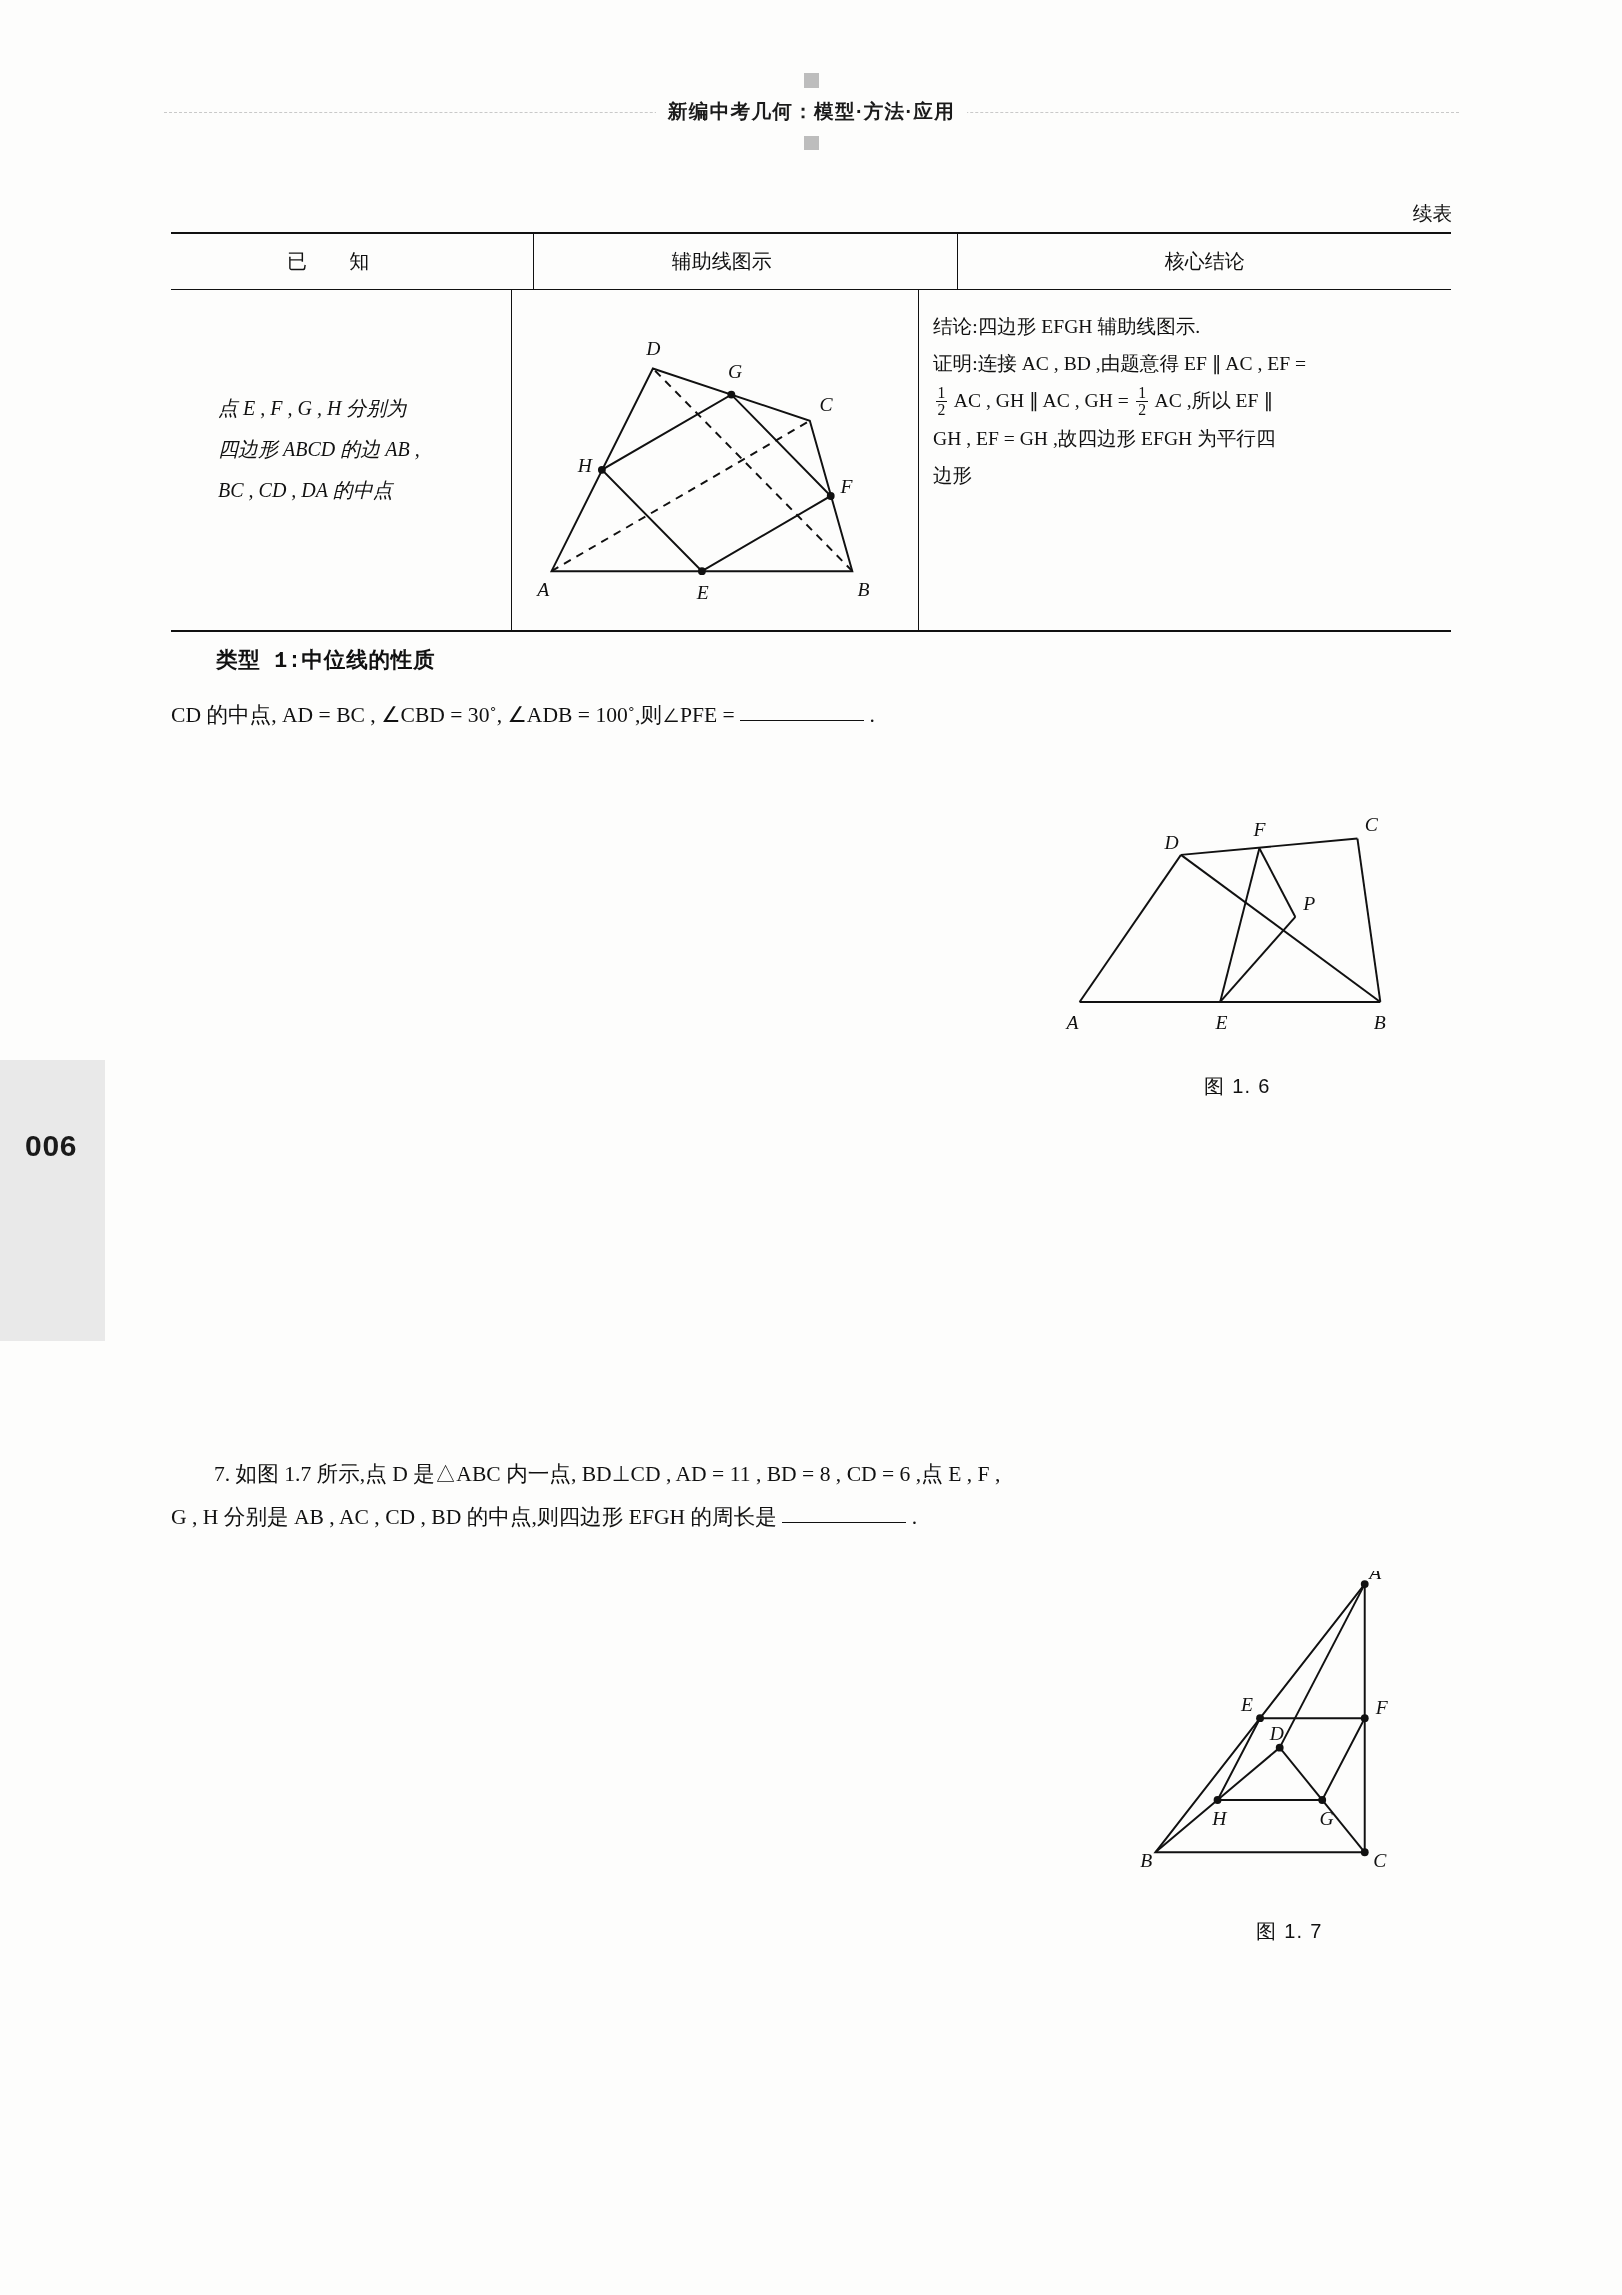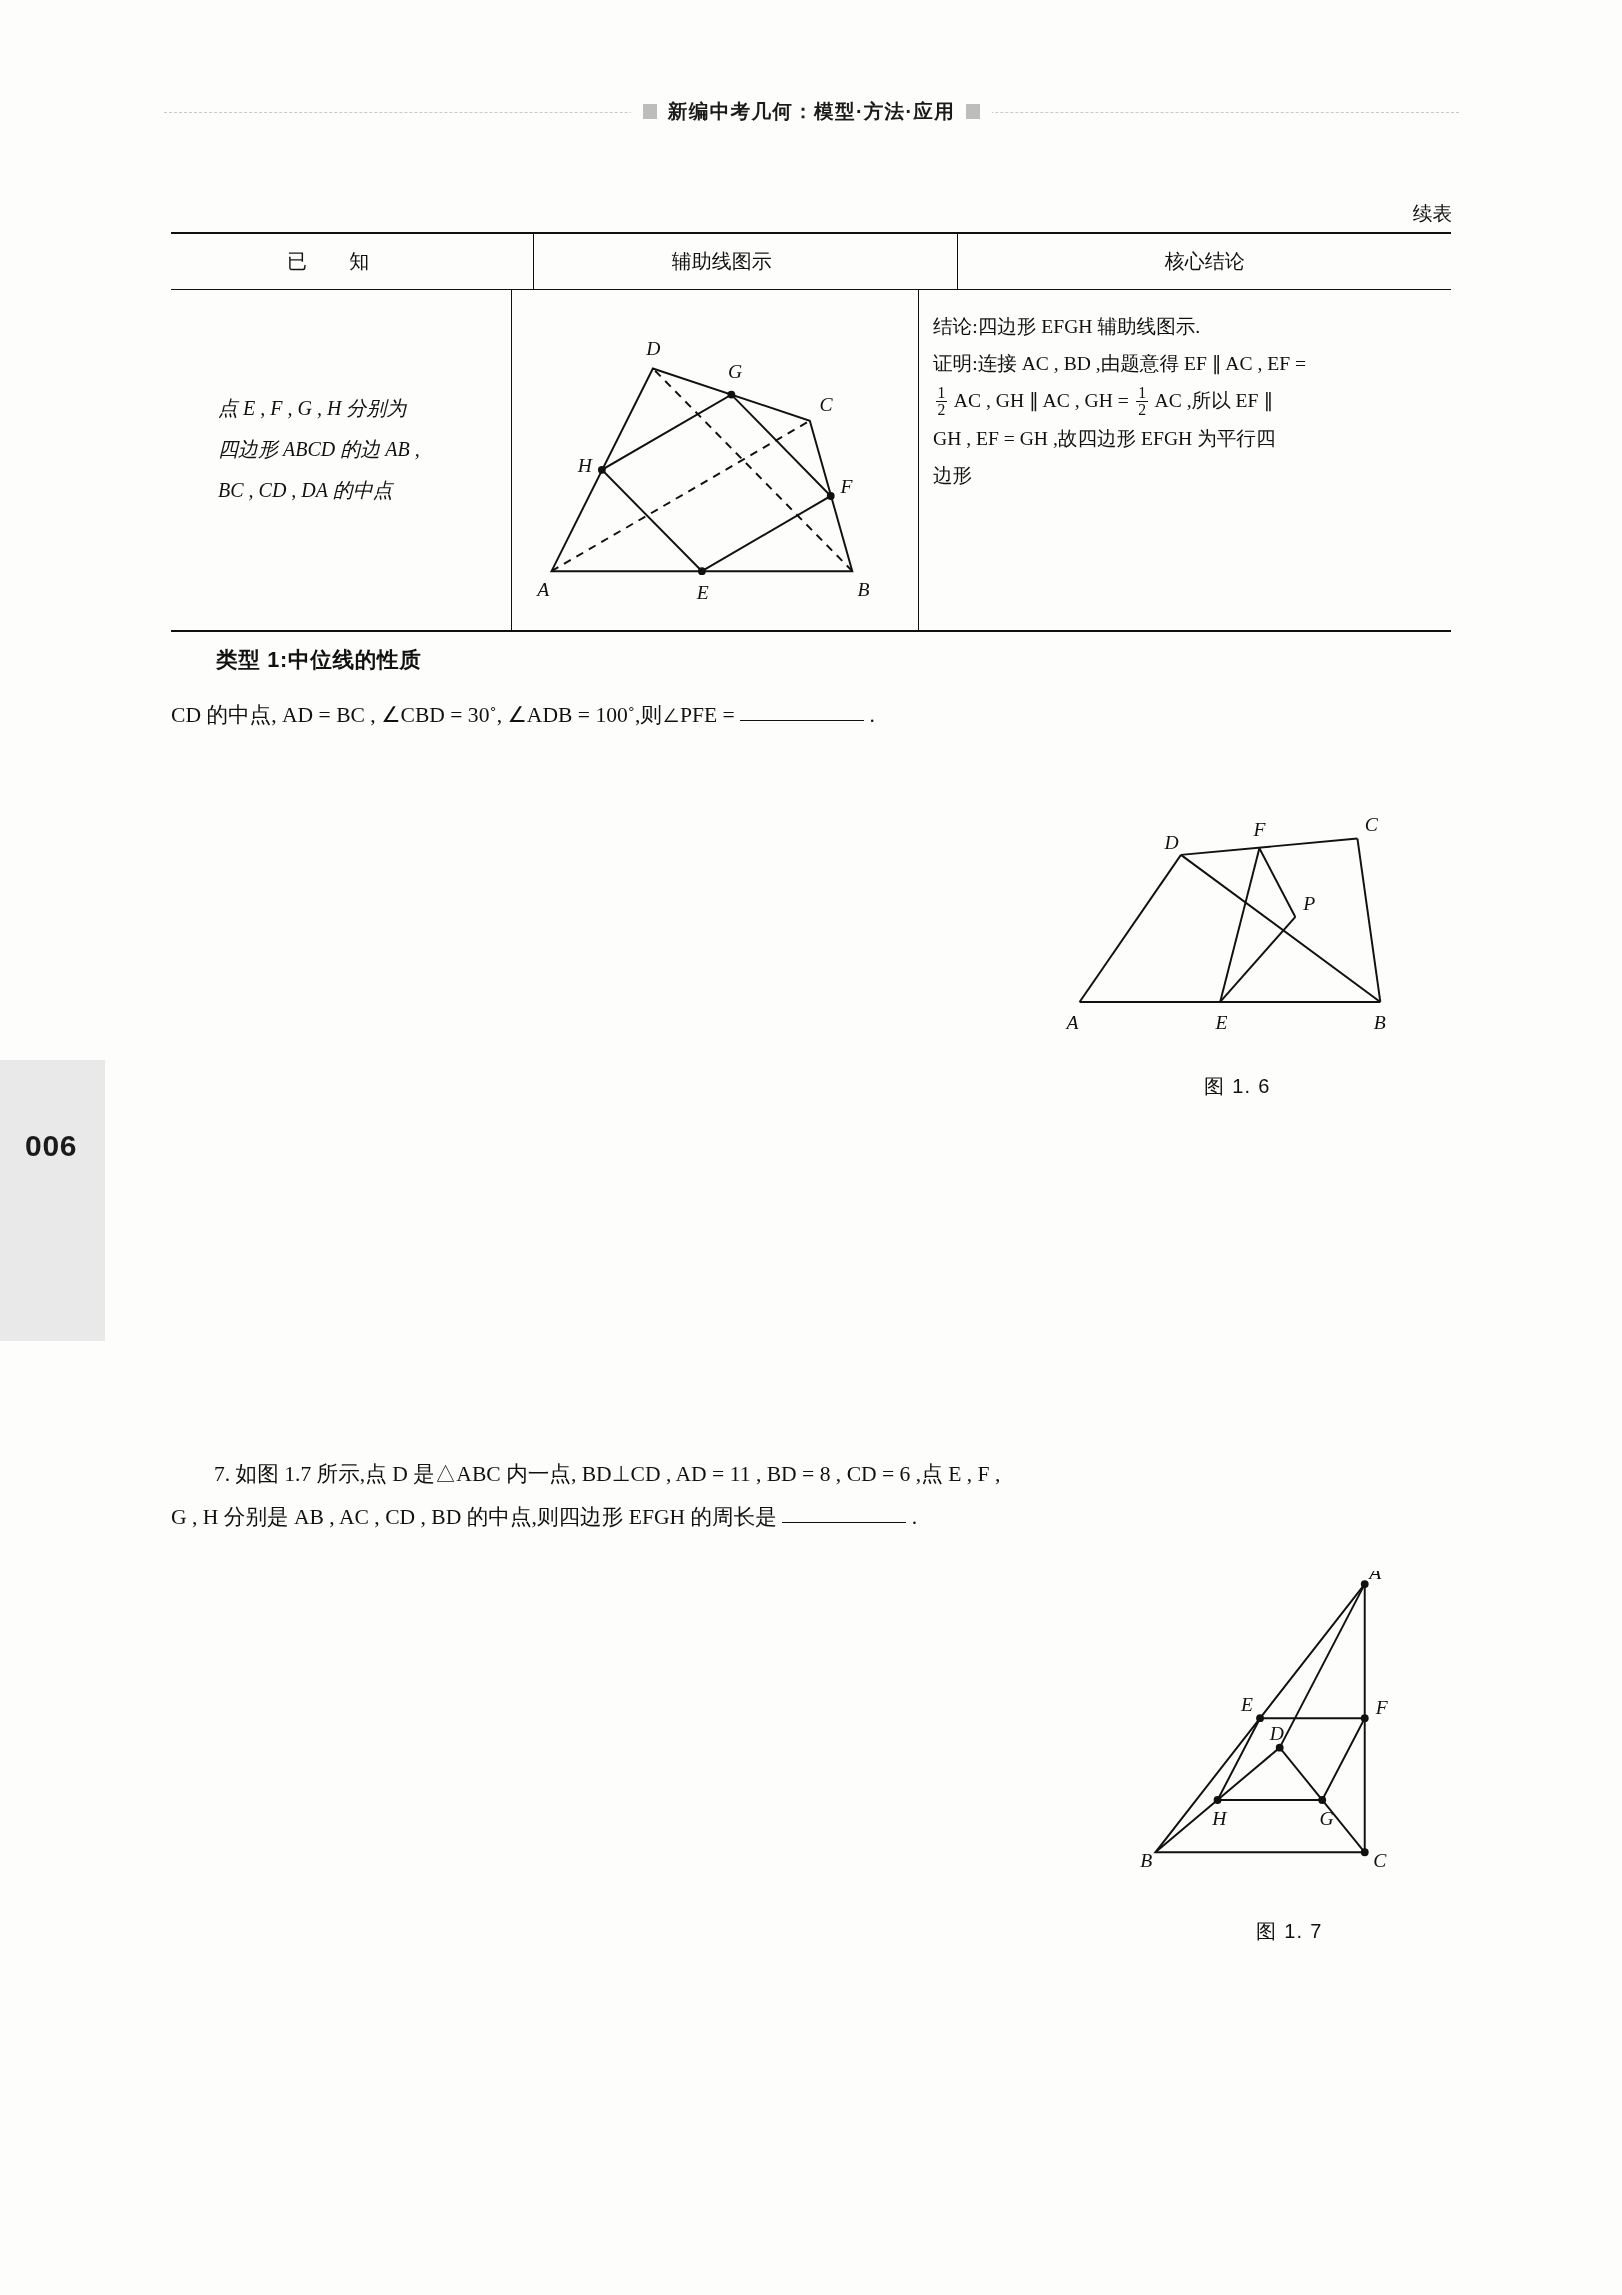--- a/index.html
+++ b/index.html
@@ -25,20 +25,21 @@
   .runhead .rule{
     position:absolute;left:0;right:0;top:50%;
     border-top:1.3px dashed #c9c9c9;
   }
   .runhead .title-wrap{
     position:relative;
     background:#fdfdfc;
     padding:0 11.8px;
     display:flex;align-items:center;gap:10.5px;
     z-index:2;
+    flex-direction:column;
   }
   .runhead .sq{
     width:14.4px;height:14.4px;background:#bdbdbd;display:inline-block;
   }
   .runhead .title{
     font-family:"Liberation Sans", sans-serif;
     font-weight:bold;
     font-size:19.6px;
     letter-spacing:1.3px;
     color:#1b1b1b;
@@ -117,21 +118,21 @@
     margin:0 2.6px;
     position:relative;
     top:-1.3px;
   }
   .frac .num{display:block;padding:0 2px;}
   .frac .den{display:block;border-top:1.3px solid #111;padding:0 2px;}
   
   .typehead{
     position:absolute;
     left:216px;top:645px;
-    font-family:Liberation Sans, sans-serif;
+    font-family:Liberation Mono, monospace;
     font-weight:bold;
     font-size:21.6px;
     letter-spacing:0.7px;
   }
   .para{
     position:absolute;
     font-size:21.6px;
     line-height:43px;
   }
   .q6{left:171px;top:694px;width:1283px;}

